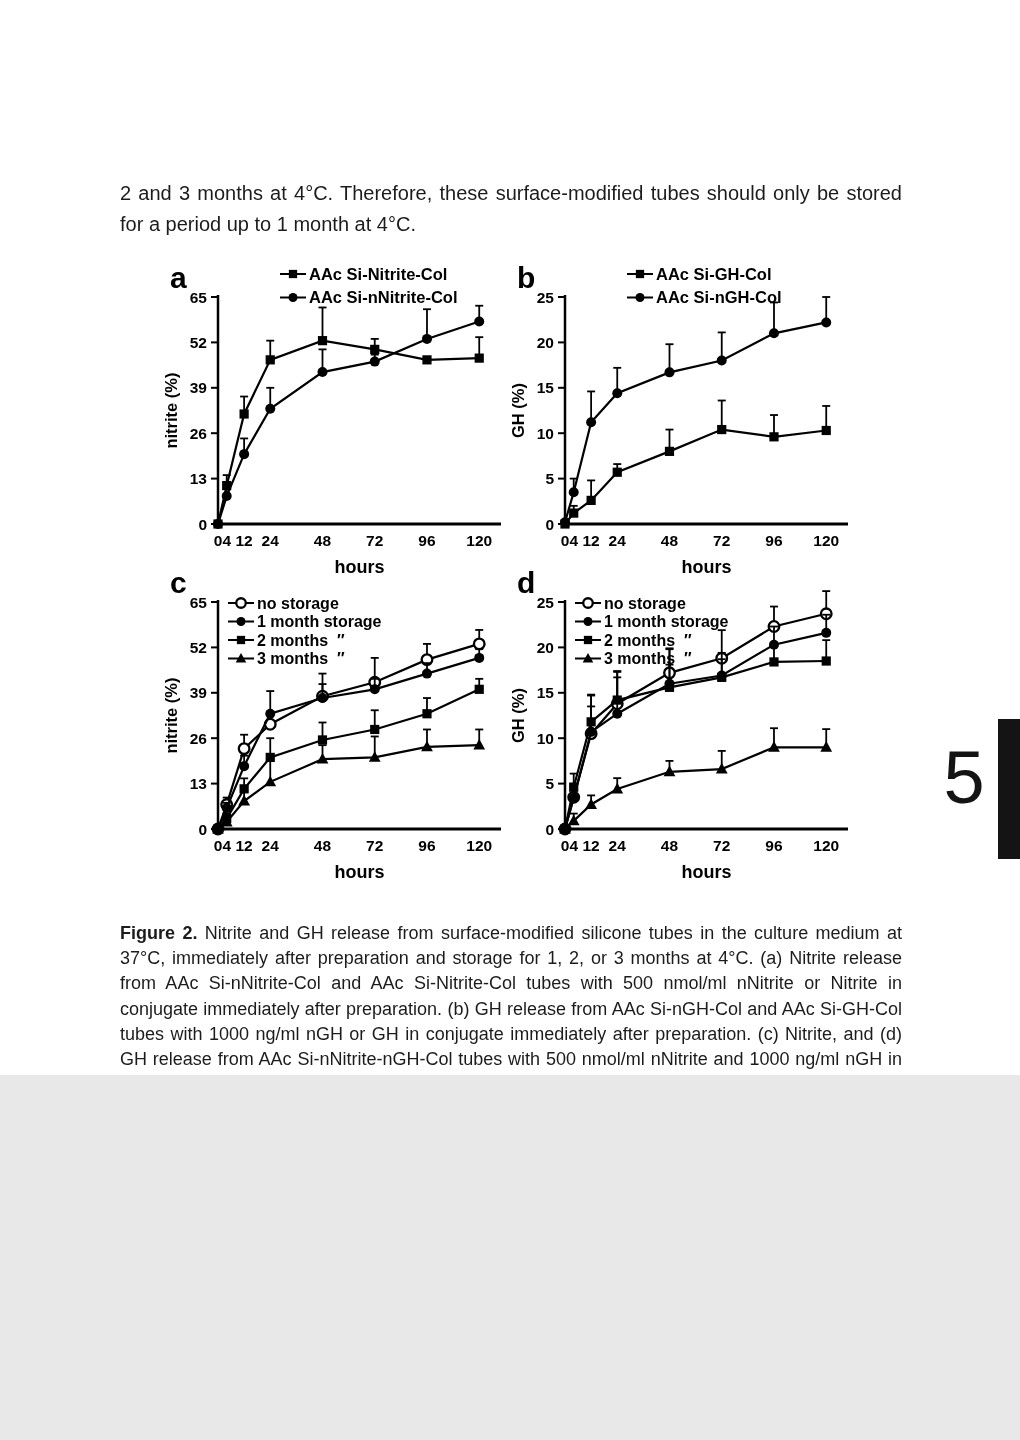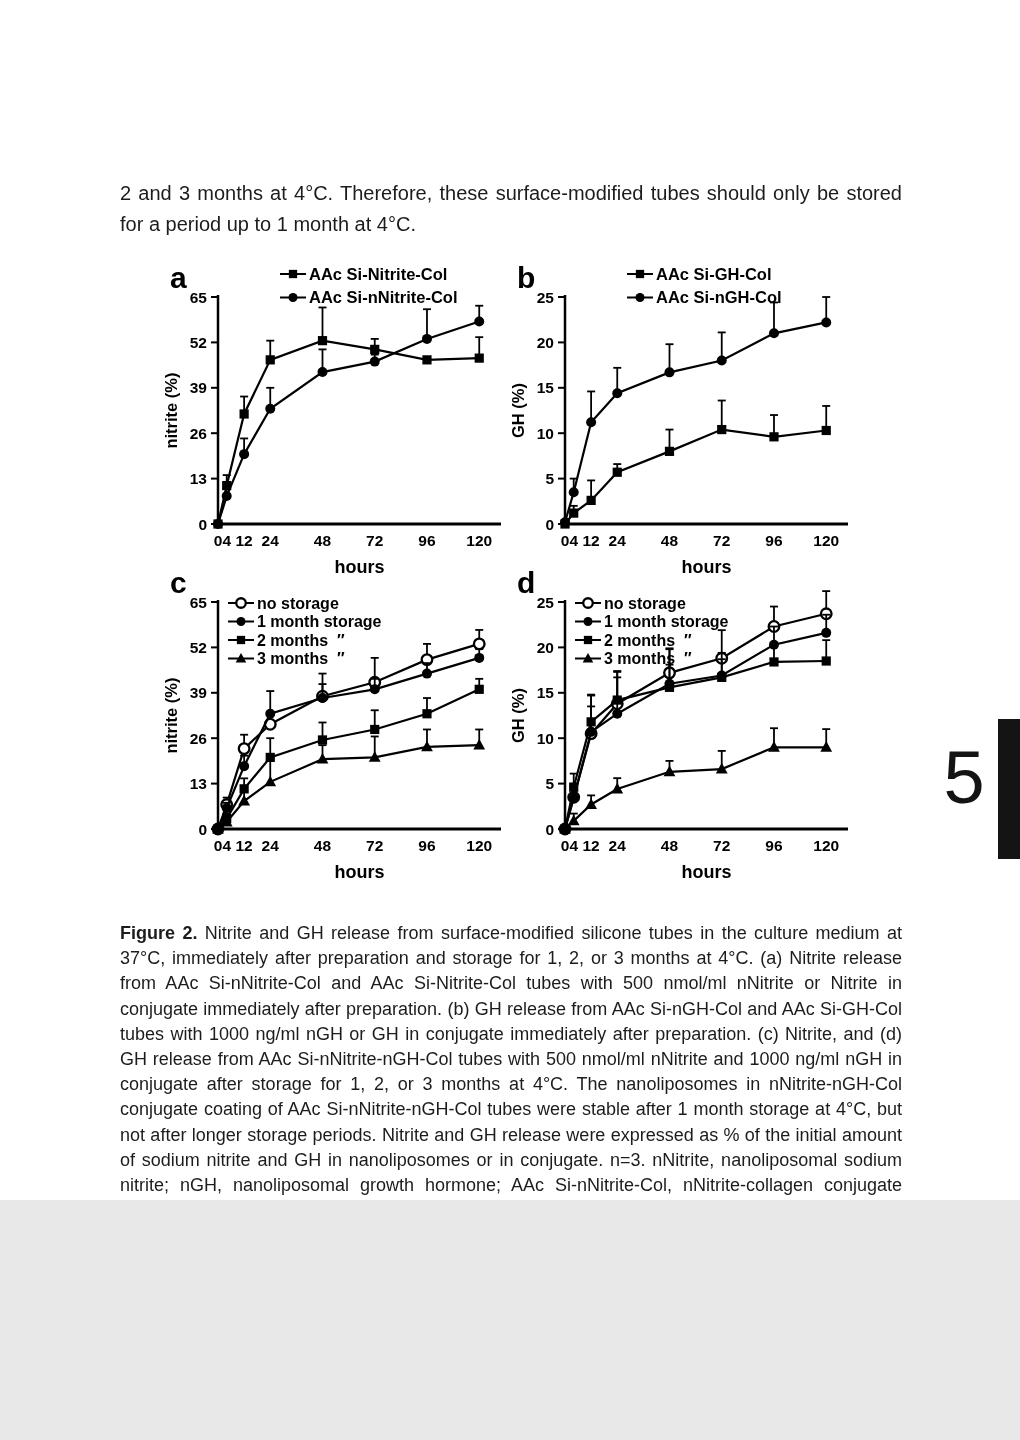--- a/index.html
+++ b/index.html
@@ -1,17 +1,17 @@
 <!DOCTYPE html>
 <html><head>
 <meta charset="utf-8">
 <style>
   html,body{margin:0;padding:0;background:#e8e8e8;}
   #page{
-    position:relative;width:1020px;height:1200px;background:#ffffff;
+    position:relative;width:1020px;height:1075px;background:#ffffff;
     font-family:"Liberation Sans",sans-serif;color:#1c1c1c;overflow:hidden;
     margin:0 auto;
   }
   .body-para{
     position:absolute;left:120px;top:158px;width:782px;
     font-size:20px;line-height:31px;text-align:justify;
   }
   .figure-block{position:absolute;left:160px;top:256px;width:740px;height:652px;}
   .chart-panel{position:absolute;width:350px;height:324px;}
   .panel-a{left:0;top:0;}

